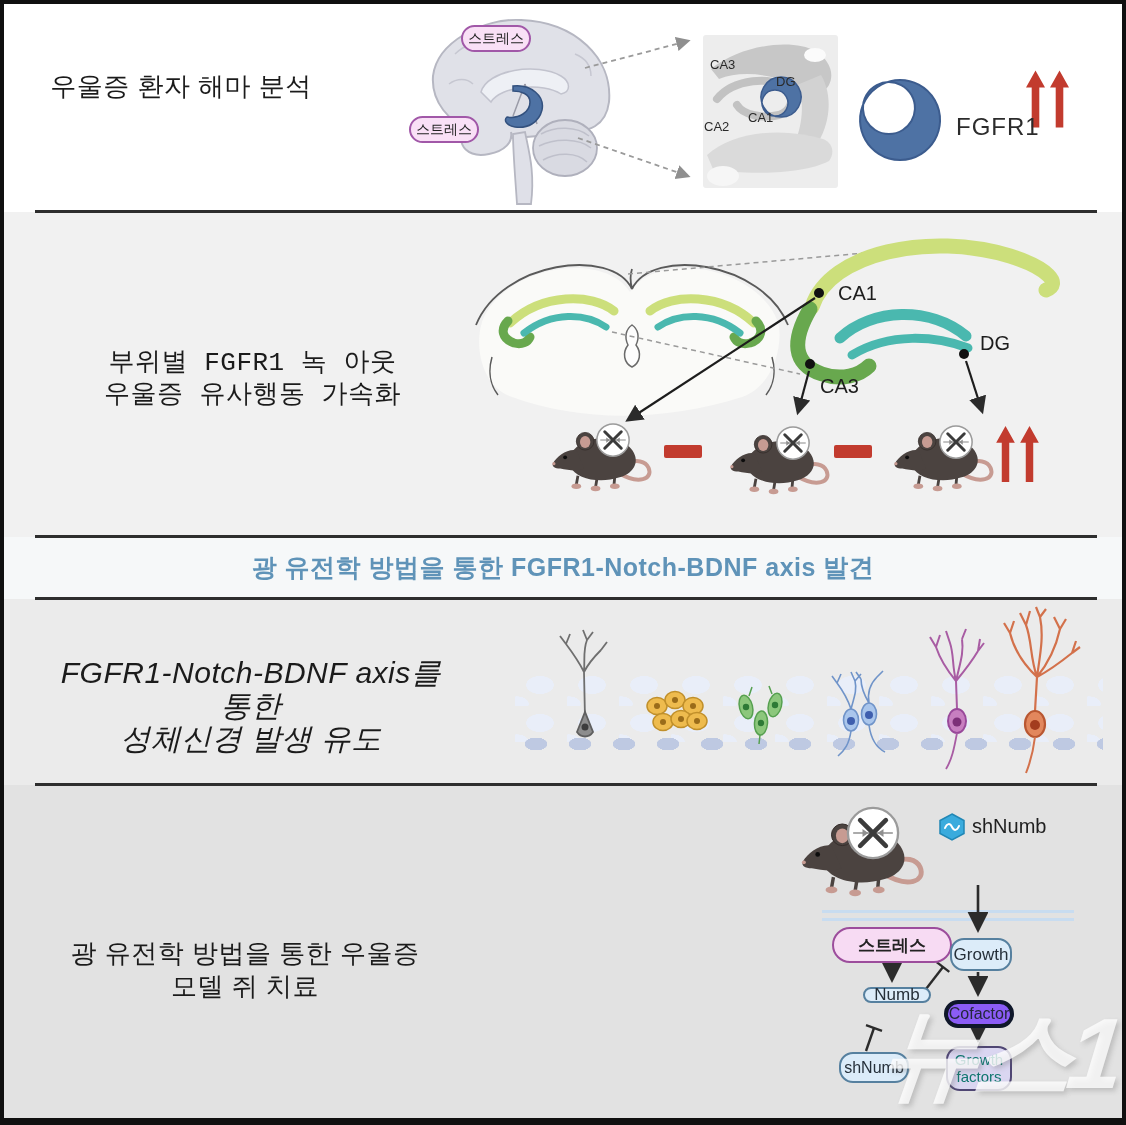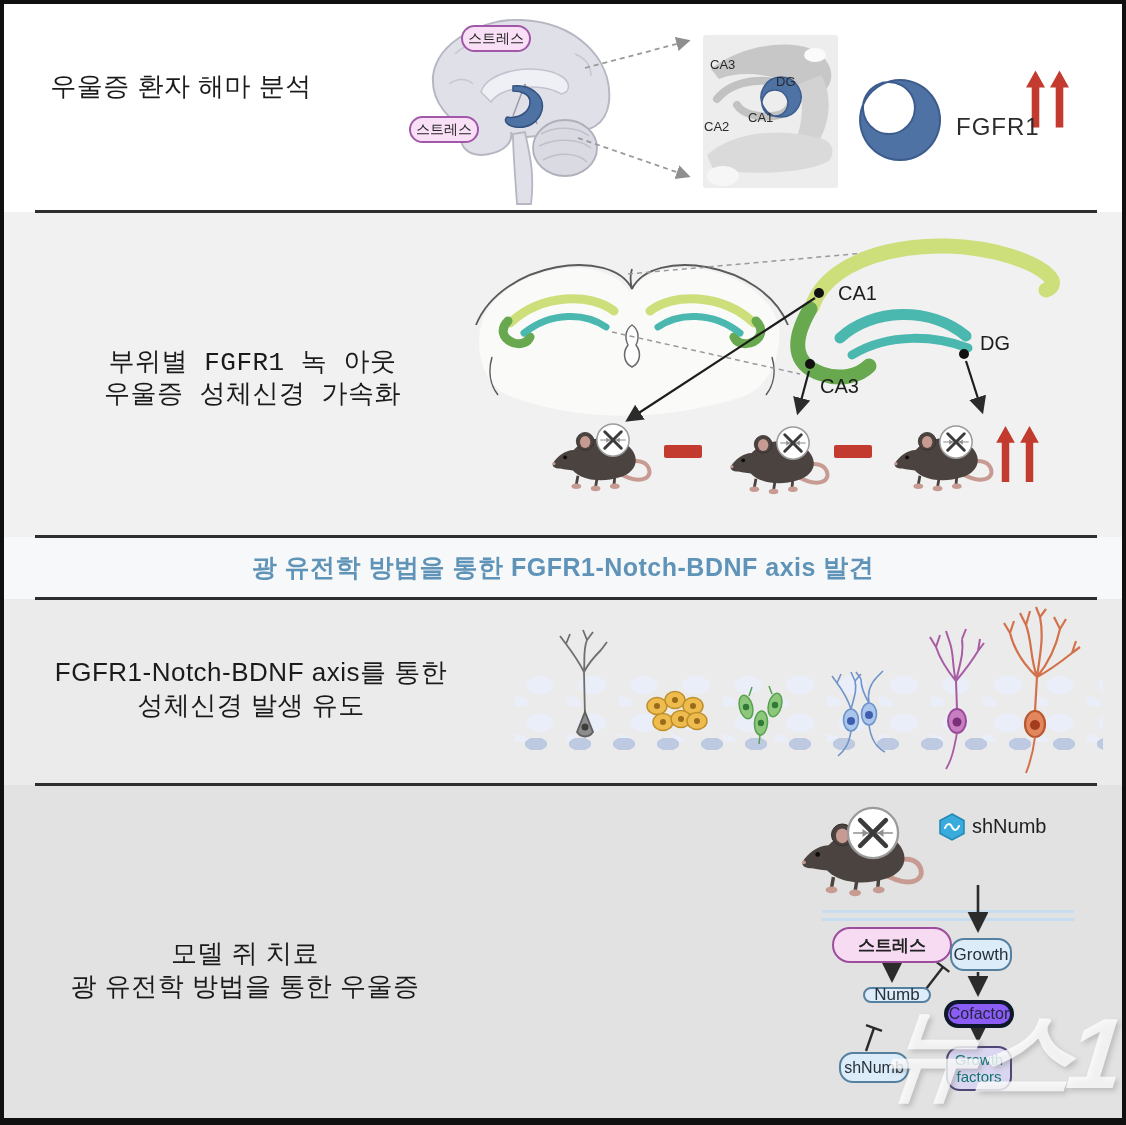--- a/index.html
+++ b/index.html
@@ -12,21 +12,21 @@
   #sec1{top:0; height:212px; background:#ffffff;}
   #sec2{top:212px; height:325px; background:#f1f1f1;}
   #sec3{top:537px; height:62px; background:#f6f8f9;}
   #sec4{top:599px; height:186px; background:#ebebeb;}
   #sec5{top:785px; height:340px; background:#e2e2e2;}
   .divider{position:absolute; left:35px; width:1062px; height:3px; background:#2e2e2e; z-index:6;}
   .title{position:absolute; color:#1b1b1b; text-align:center; z-index:5; letter-spacing:0.5px;}
   #t1{left:31px; top:71px; width:300px; font-size:26px; line-height:30px;}
   #t2{left:70px; top:347px; width:365px; font-size:26px; line-height:32px;font-family:Liberation Mono, monospace;}
   #t3{left:0; top:551px; width:1126px; font-size:25px; color:#5f93b8; font-weight:600;}
-  #t4{left:51px; top:656px; width:400px; font-size:26px; line-height:33px;}
+  #t4{left:51px; top:656px; width:400px; font-size:30px; line-height:33px;font-style:italic;}
   #t5{left:45px; top:937px; width:400px; font-size:26px; line-height:33px;}
   .pill{
     position:absolute; box-sizing:border-box; background:#f9e0f6; border:2px solid #a158a8;
     border-radius:14px; color:#222; display:flex; align-items:center; justify-content:center;
     font-size:14px; z-index:7;
   }
   #stress1{left:461px; top:25px; width:70px; height:27px;}
   #stress2{left:409px; top:116px; width:70px; height:27px;}
   #stress5{left:832px; top:927px; width:120px; height:36px; font-size:17px; font-weight:600;
            border-width:2.5px; border-color:#9c4d9c; background:#f7dbf3; border-radius:18px;}
@@ -170,21 +170,21 @@
     <span id="lbl-ca1">CA1</span>
     <span id="lbl-dg">DG</span>
   </div>
 
   <div id="stress1" class="pill">스트레스</div>
   <div id="stress2" class="pill">스트레스</div>
   <div id="fgfr1-label">FGFR1</div>
 
   <div id="t2" class="title">
     <div>부위별 FGFR1 녹 아웃</div>
-    <div>우울증 성체신경 가속화</div>
+    <div>우울증 유사행동 가속화</div>
   </div>
 
   <svg class="abs" style="left:0;top:212px;width:1126px;height:326px;z-index:3" viewBox="0 0 1126 326">
 
     <g transform="translate(462,25)">
       <path d="M20,85 C40,30 140,12 168,55 C196,12 296,30 316,85 C322,110 310,150 280,160 C200,185 120,185 50,160 C20,150 12,110 20,85 Z" fill="#fafaf8"></path>
       <path d="M14,88 C40,24 150,10 170,52 M170,52 C190,10 300,24 326,88 M170,52 C168,44 168,38 170,32" fill="none" stroke="#5a5a5a" stroke-width="1.8"></path>
       <path d="M48,86 C80,56 130,56 152,74" fill="none" stroke="#ccdf7b" stroke-width="9" stroke-linecap="round"></path>
       <path d="M46,84 C38,92 40,102 52,106 C60,108 66,105 68,100" fill="none" stroke="#68a84e" stroke-width="9" stroke-linecap="round"></path>
       <path d="M62,96 C90,74 124,76 144,90" fill="none" stroke="#4ab8af" stroke-width="7" stroke-linecap="round"></path>
@@ -289,22 +289,22 @@
 
     <g stroke="#d3714b" stroke-width="2.2" fill="none">
       <path d="M1035,112 L1037,78 M1037,78 C1022,64 1014,50 1010,34 M1037,78 C1030,58 1032,42 1026,26 M1037,78 C1040,56 1044,38 1040,18 M1037,78 C1050,62 1056,48 1060,30 M1037,78 C1052,70 1062,62 1072,54 M1010,34 L1004,24 M1010,34 L1014,22 M1026,26 L1020,14 M1026,26 L1030,12 M1040,18 L1036,8 M1040,18 L1046,10 M1060,30 L1066,20 M1060,30 L1054,18 M1072,54 L1080,48 M1072,54 L1076,42"></path>
       <ellipse cx="1035" cy="125" rx="10" ry="13" fill="#e2875d" stroke="#b95731"></ellipse>
       <circle cx="1035" cy="126" r="5" fill="#a33c1e" stroke="none"></circle>
       <path d="M1035,138 C1033,154 1030,164 1026,174" stroke-width="2"></path>
     </g>
   </svg>
 
   <div id="t5" class="title">
+    <div>광 유전학 방법을 통한 우울증</div>
     <div>모델 쥐 치료</div>
-    <div>광 유전학 방법을 통한 우울증</div>
   </div>
 
   <div class="abs" style="left:822px;top:910px;width:252px;height:3px;background:#c8dcf0;z-index:4"></div>
   <div class="abs" style="left:822px;top:918px;width:252px;height:3px;background:#c8dcf0;z-index:4"></div>
 
   <svg class="abs" style="left:0;top:785px;width:1126px;height:340px;z-index:5" viewBox="0 0 1126 340">
     <use href="#sym-mouse" x="798" y="21" width="130" height="95"></use>
     <use href="#sym-ko" x="845" y="20" width="56" height="56"></use>
     <g transform="translate(938,28)">
       <polygon points="14,1 26,7.5 26,20.5 14,27 2,20.5 2,7.5" fill="#3aabdd" stroke="#2187b5" stroke-width="1.5"></polygon>

